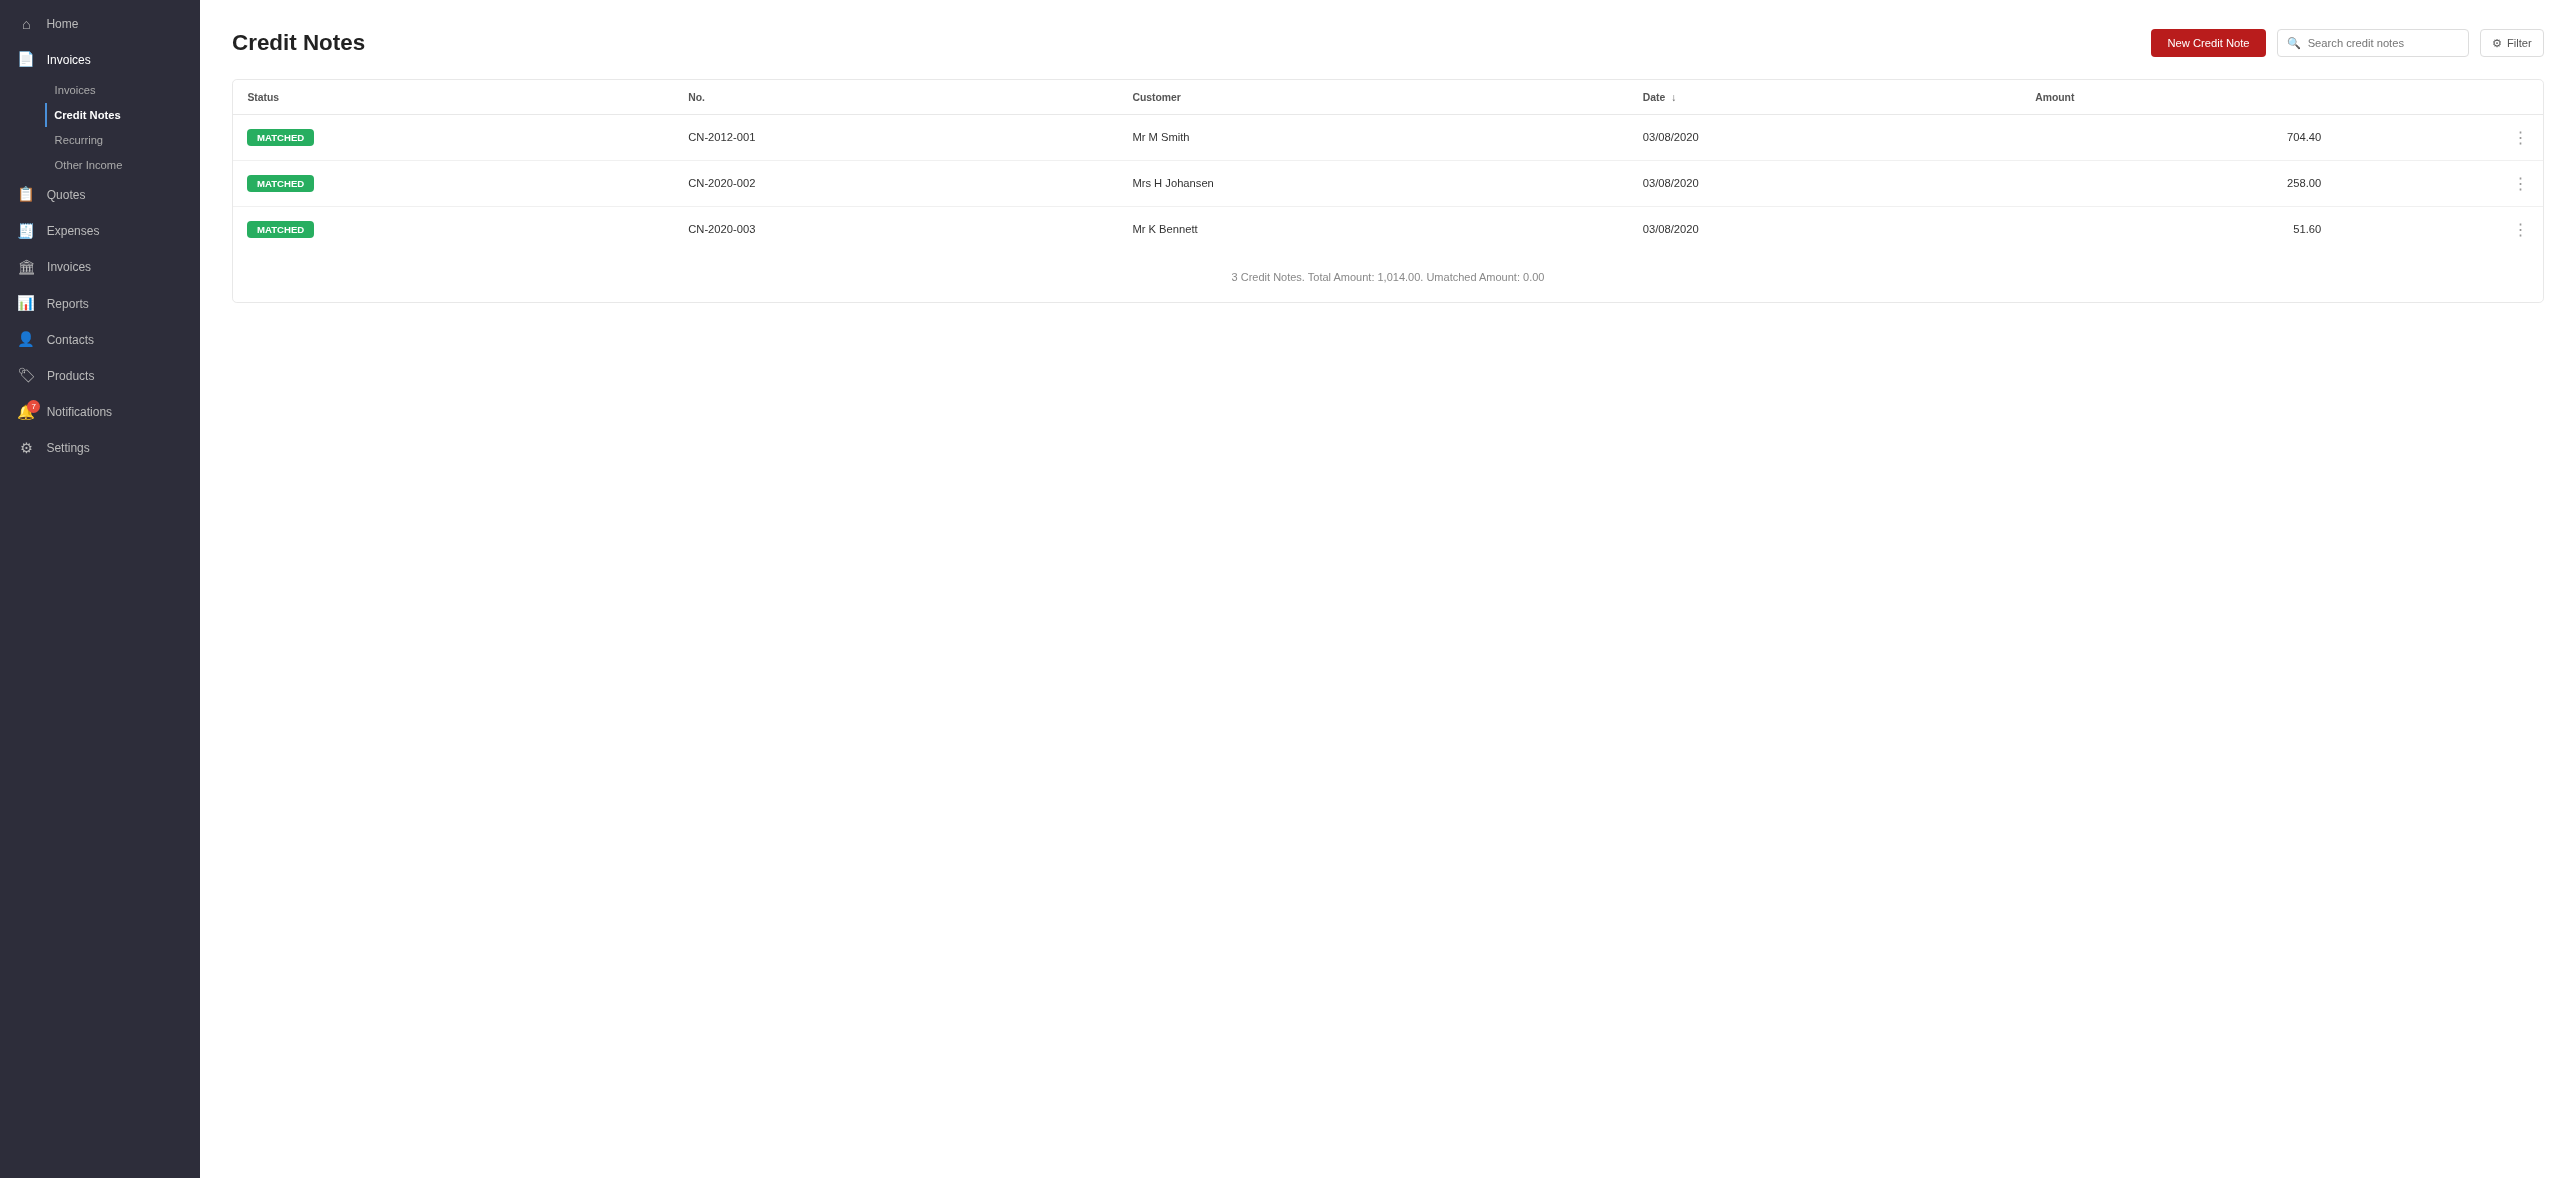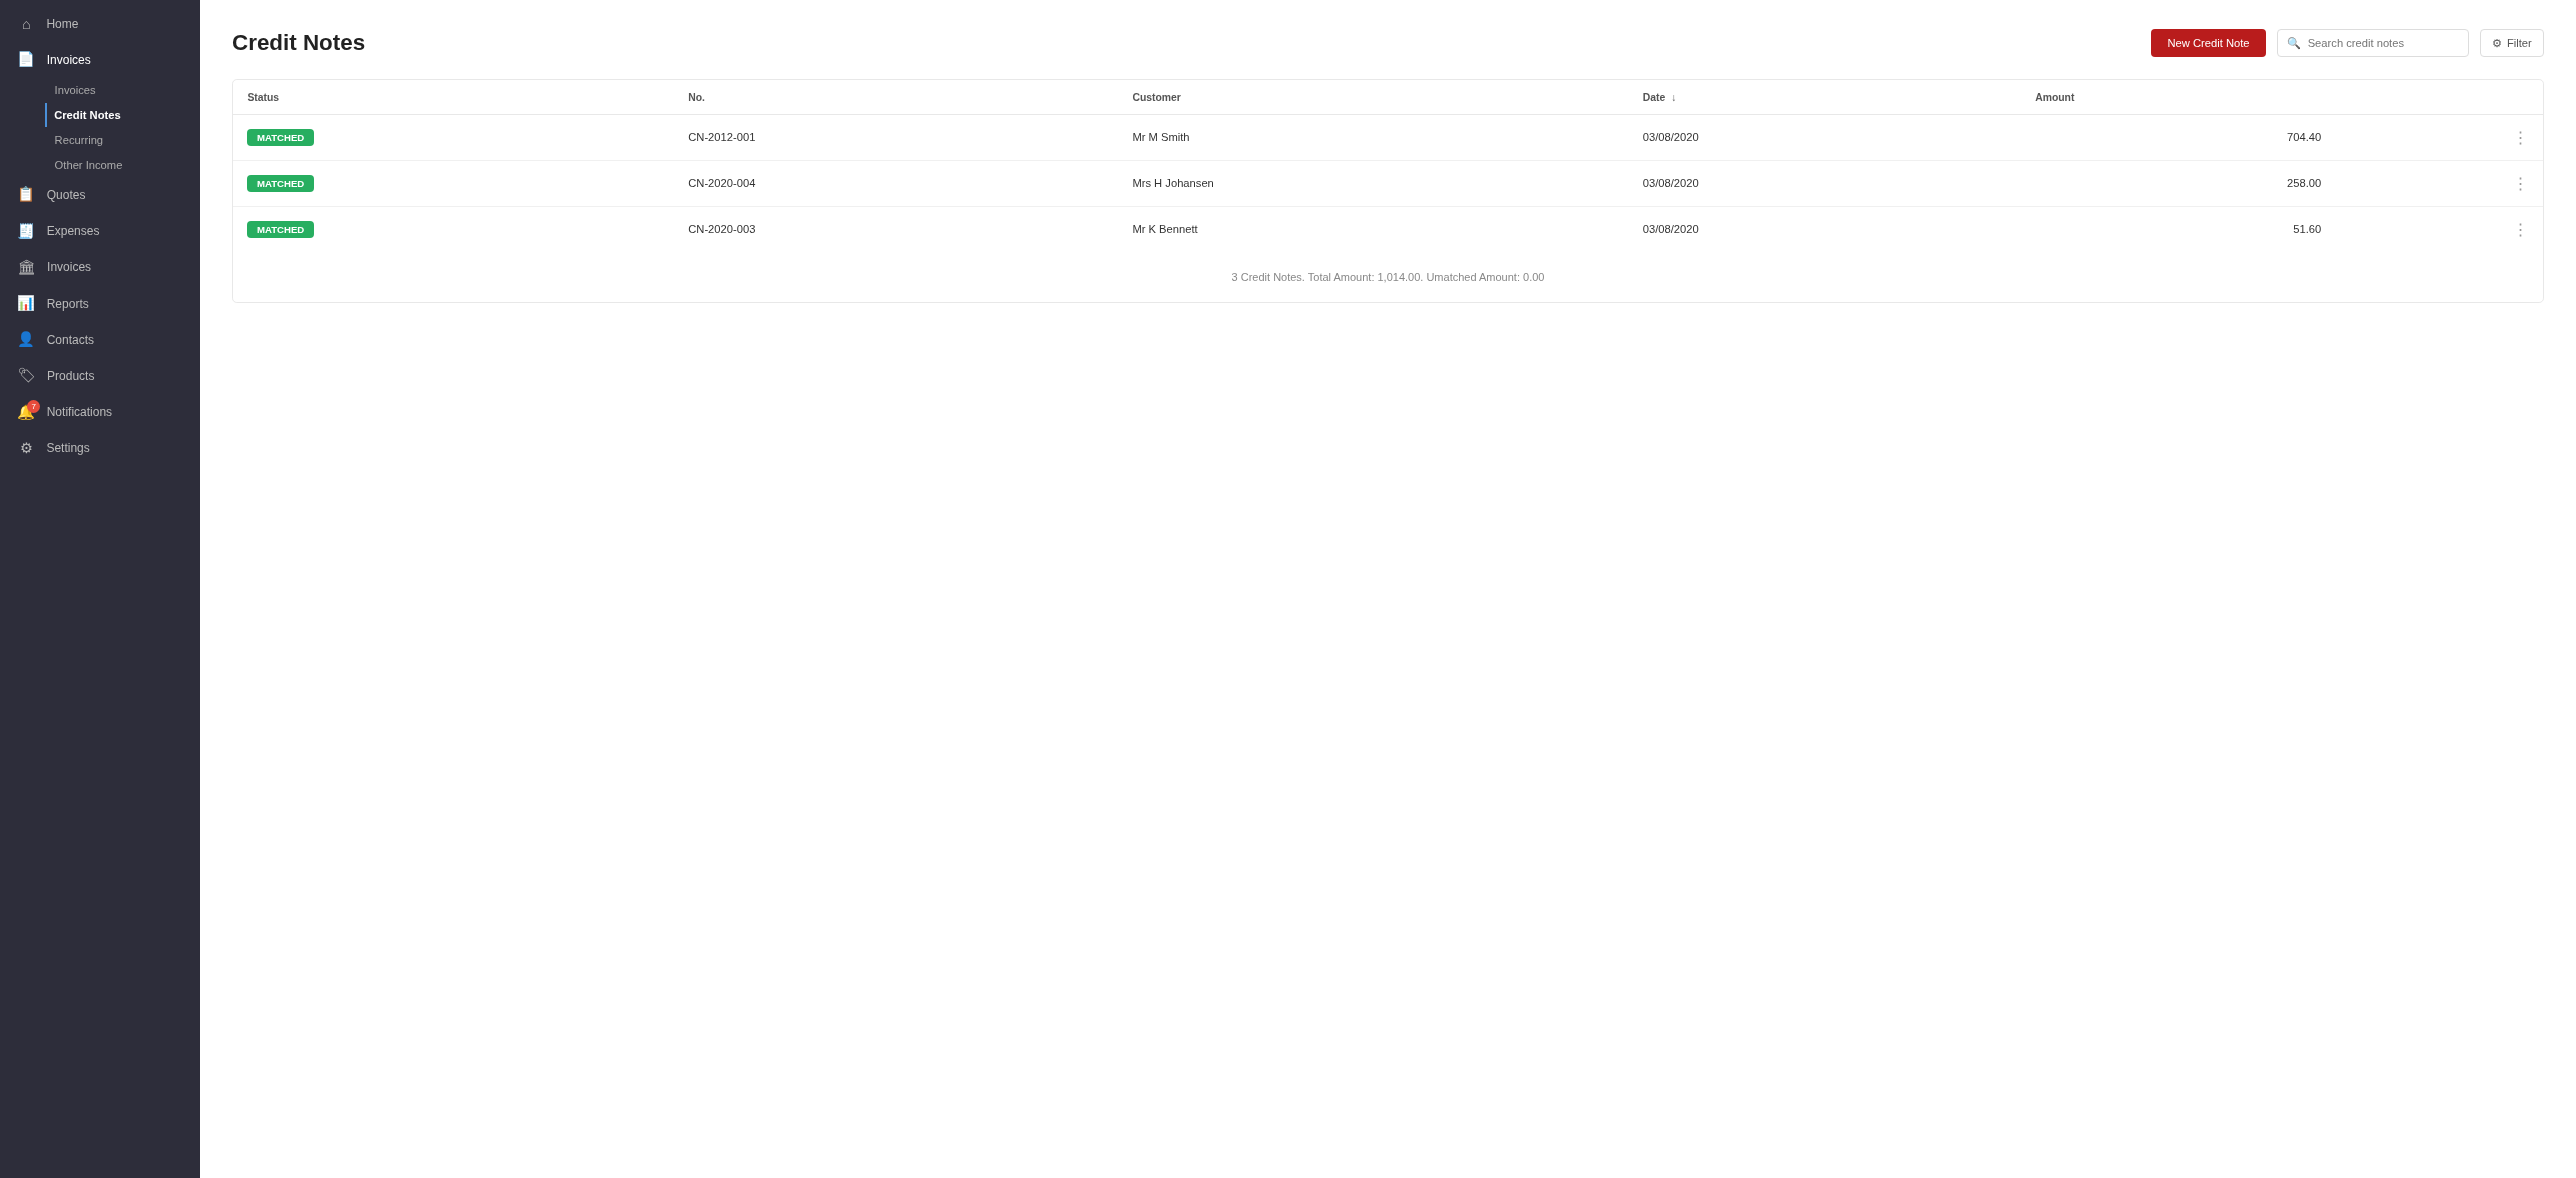--- a/index.html
+++ b/index.html
@@ -347,21 +347,21 @@
       <td>CN-2012-001</td>
       <td>Mr M Smith</td>
       <td>03/08/2020</td>
       <td class="amount-col">704.40</td>
       <td class="action-menu">⋮</td>
     </tr>
             <tr>
       <td>
         <span class="status-badge">MATCHED</span>
       </td>
-      <td>CN-2020-004</td>
+      <td>CN-2020-002</td>
       <td>Mrs H Johansen</td>
       <td>03/08/2020</td>
       <td class="amount-col">258.00</td>
       <td class="action-menu">⋮</td>
     </tr>
             <tr>
       <td>
         <span class="status-badge">MATCHED</span>
       </td>
       <td>CN-2020-003</td>

